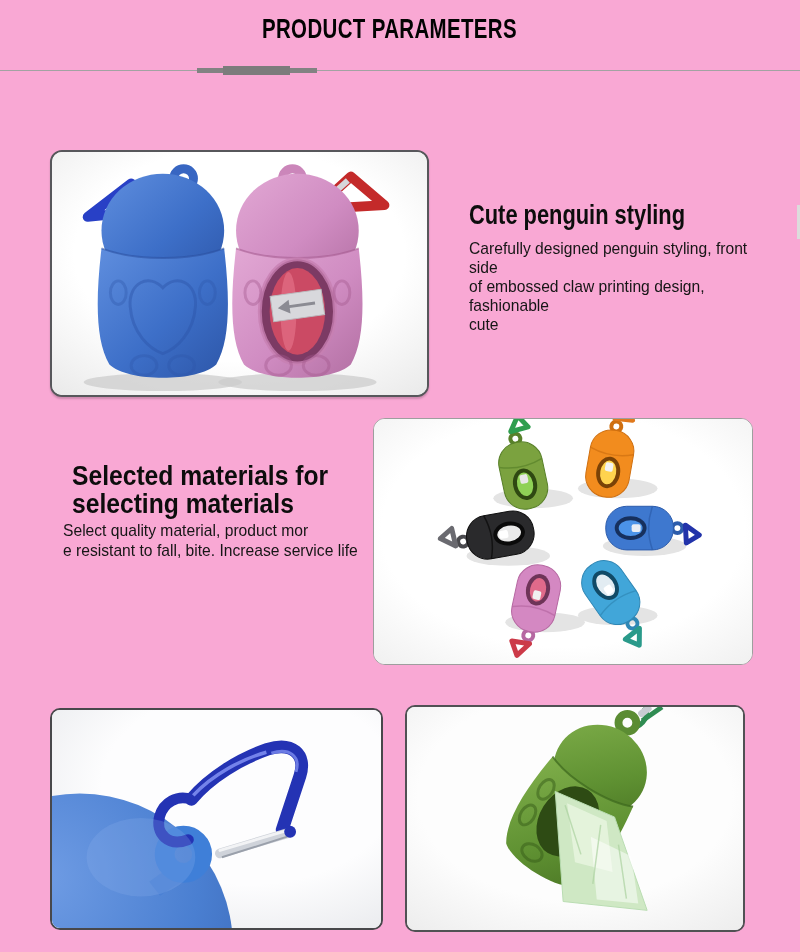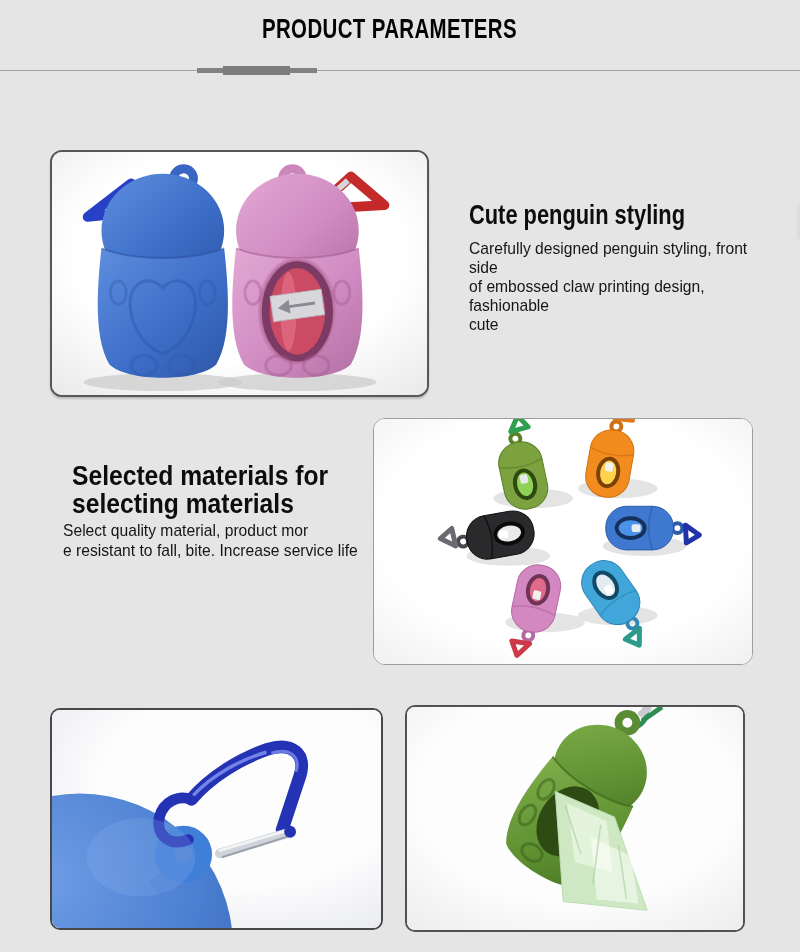--- a/index.html
+++ b/index.html
@@ -1,21 +1,21 @@
 <!DOCTYPE html>
 <html><head>
 <meta charset="utf-8">
 <style>
   * { margin: 0; padding: 0; box-sizing: border-box; }
   html, body { background: #ffffff; }
   .page {
     position: relative;
     width: 800px;
     height: 952px;
-    background: #e5e5e5;
+    background: #f9a8d4;
     overflow: hidden;
     font-family: "Liberation Sans", sans-serif;
     margin: 0 auto;
   }
   .title {
     position: absolute;
     left: 262px; top: 14px;
     font-weight: bold;
     font-size: 28px; line-height: 30px;
     color: #030303;

